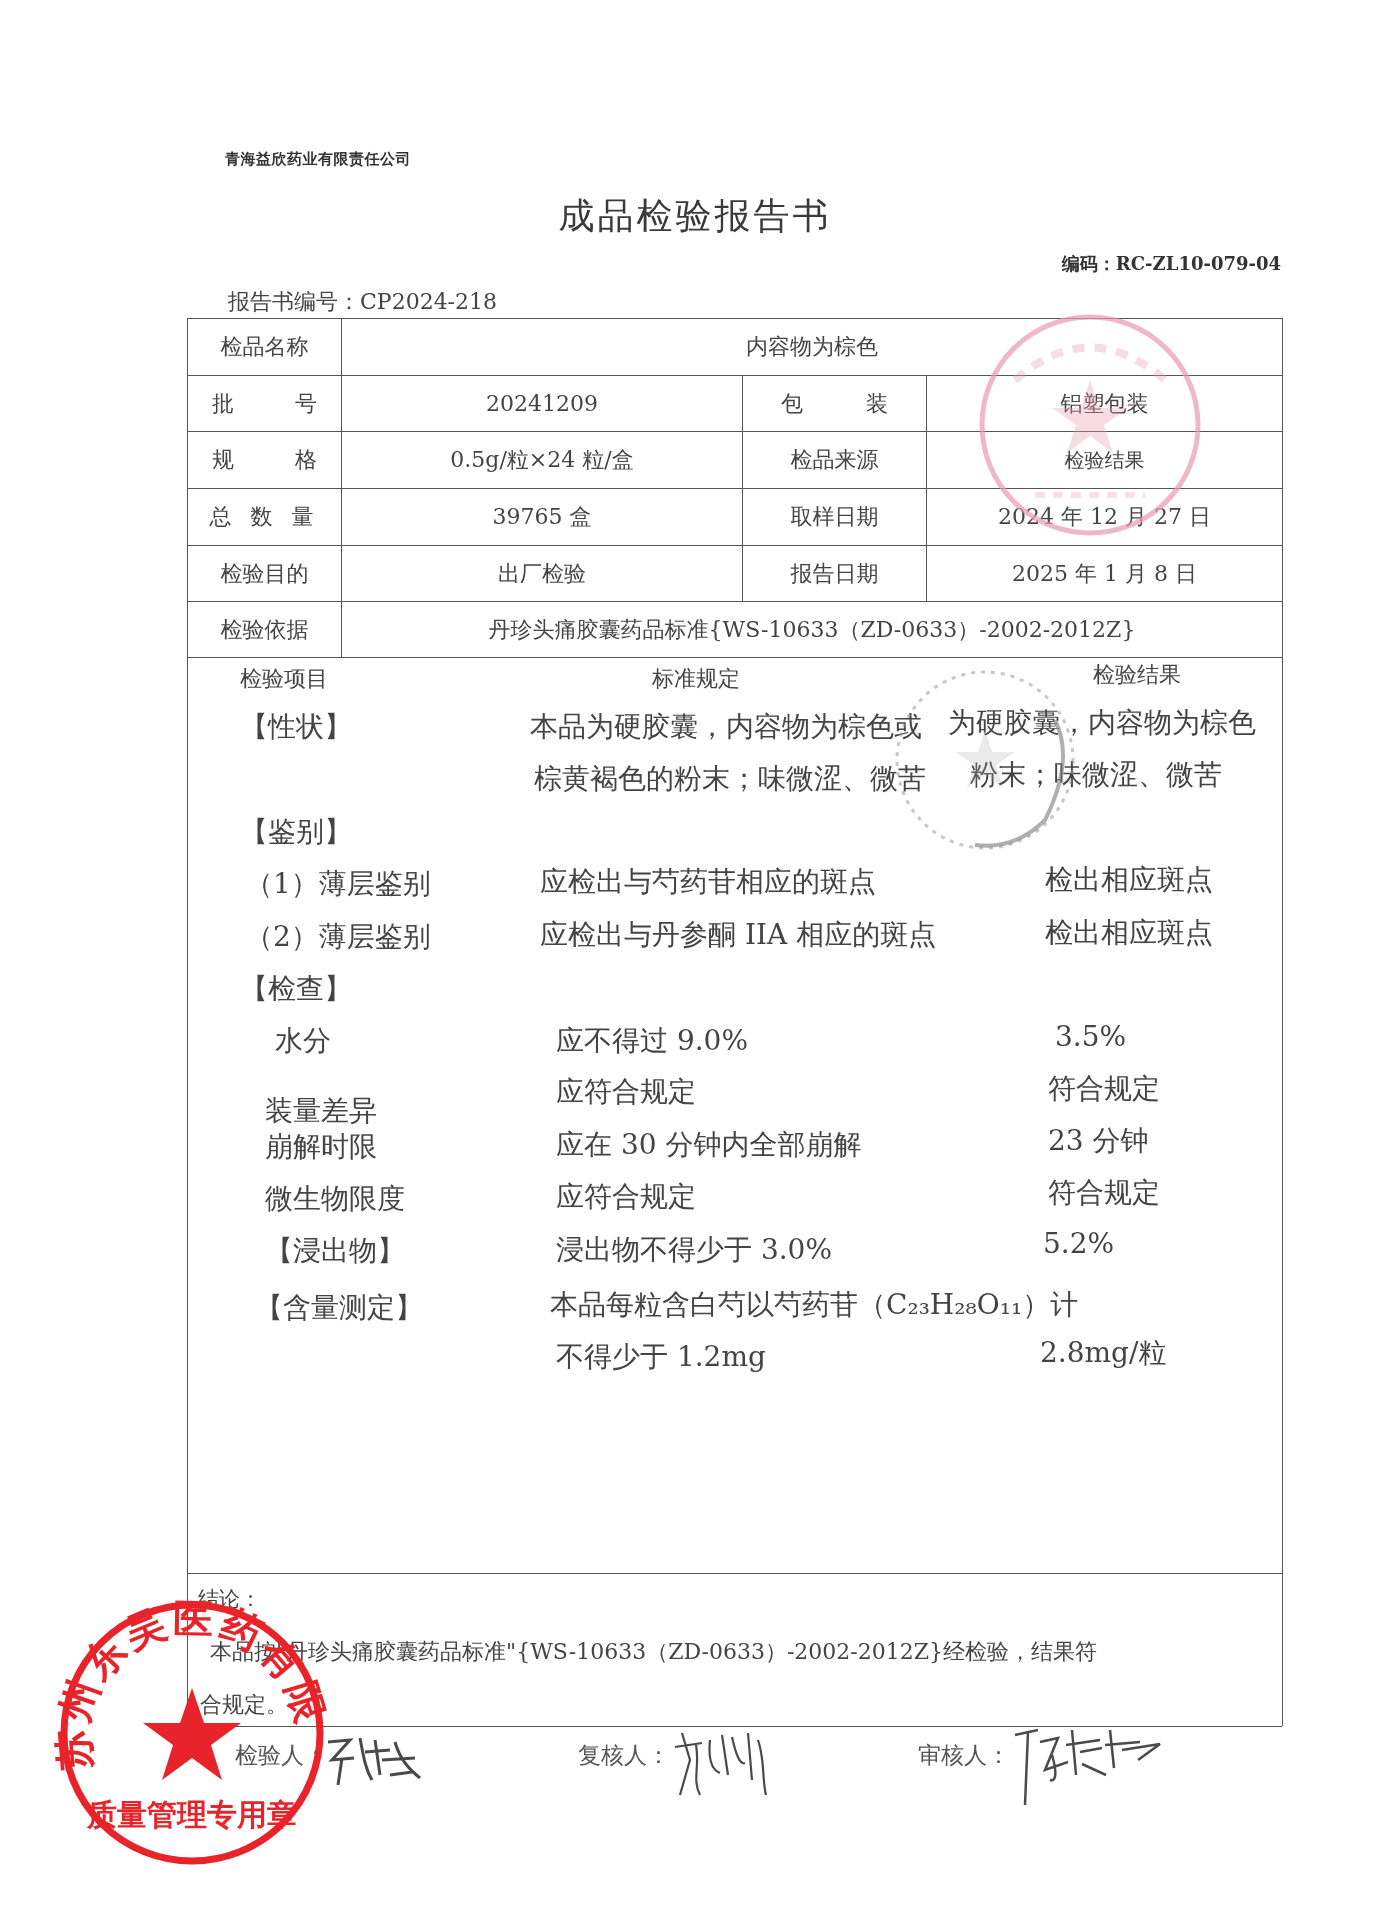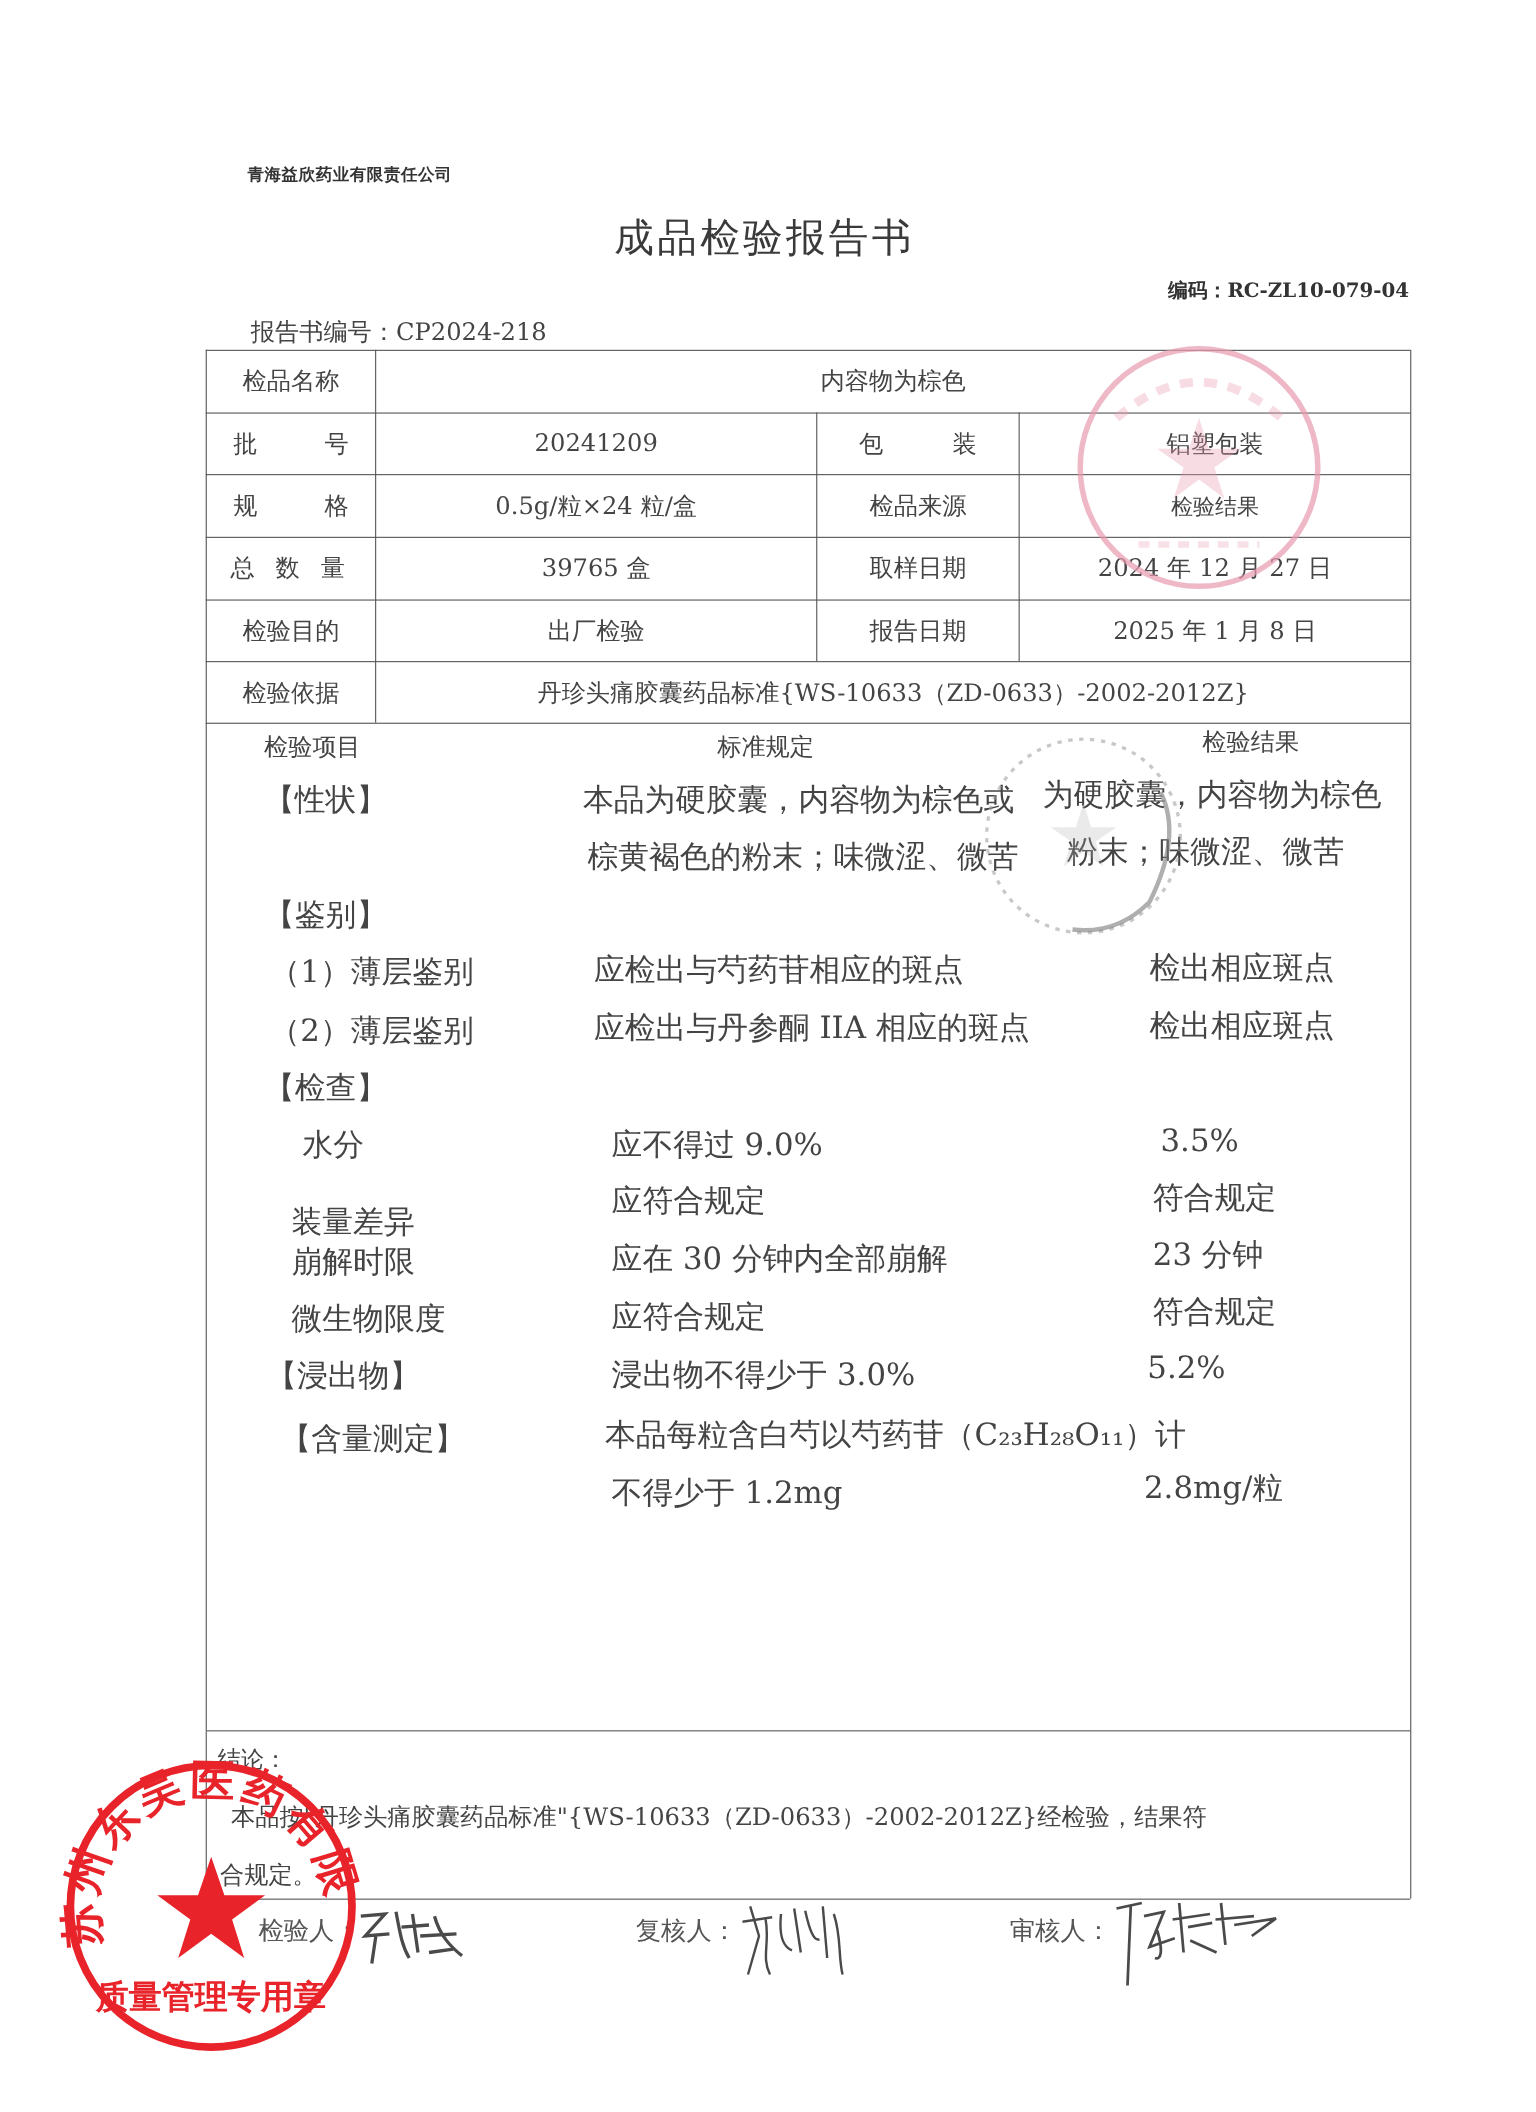--- a/index.html
+++ b/index.html
@@ -123,21 +123,21 @@
   <div class="item" style="left:265px; top:1075px;margin-top:17px;">装量差异</div>
   <div class="item" style="left:556px; top:1073px;">应符合规定</div>
   <div class="item" style="left:1048px; top:1070px;">符合规定</div>
   <div class="item" style="left:265px; top:1128px;">崩解时限</div>
   <div class="item" style="left:556px; top:1126px;">应在 30 分钟内全部崩解</div>
   <div class="item" style="left:1048px; top:1122px;">23 分钟</div>
   <div class="item" style="left:265px; top:1180px;">微生物限度</div>
   <div class="item" style="left:556px; top:1178px;">应符合规定</div>
   <div class="item" style="left:1048px; top:1174px;">符合规定</div>
 
-  <div class="item" style="left:242px; top:1232px;">【浸出物】</div>
+  <div class="item" style="left:265px; top:1232px;">【浸出物】</div>
   <div class="item" style="left:556px; top:1231px;">浸出物不得少于 3.0%</div>
   <div class="item" style="left:1043px; top:1227px;">5.2%</div>
 
   <div class="item" style="left:255px; top:1289px;">【含量测定】</div>
   <div class="item" style="left:550px; top:1286px;">本品每粒含白芍以芍药苷（C₂₃H₂₈O₁₁）计</div>
   <div class="item" style="left:556px; top:1338px;">不得少于 1.2mg</div>
   <div class="item" style="left:1040px; top:1334px;">2.8mg/粒</div>
 </div>
 
 <div class="abs concl-label">结论：</div>

